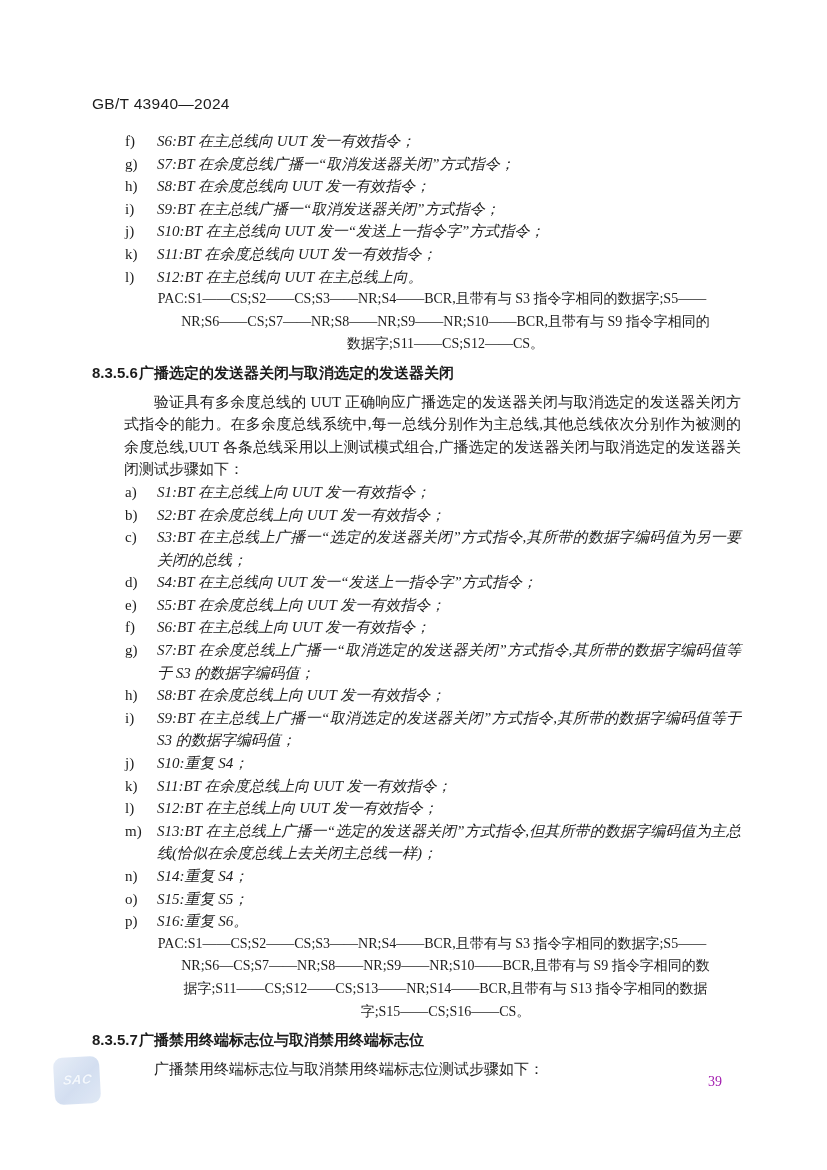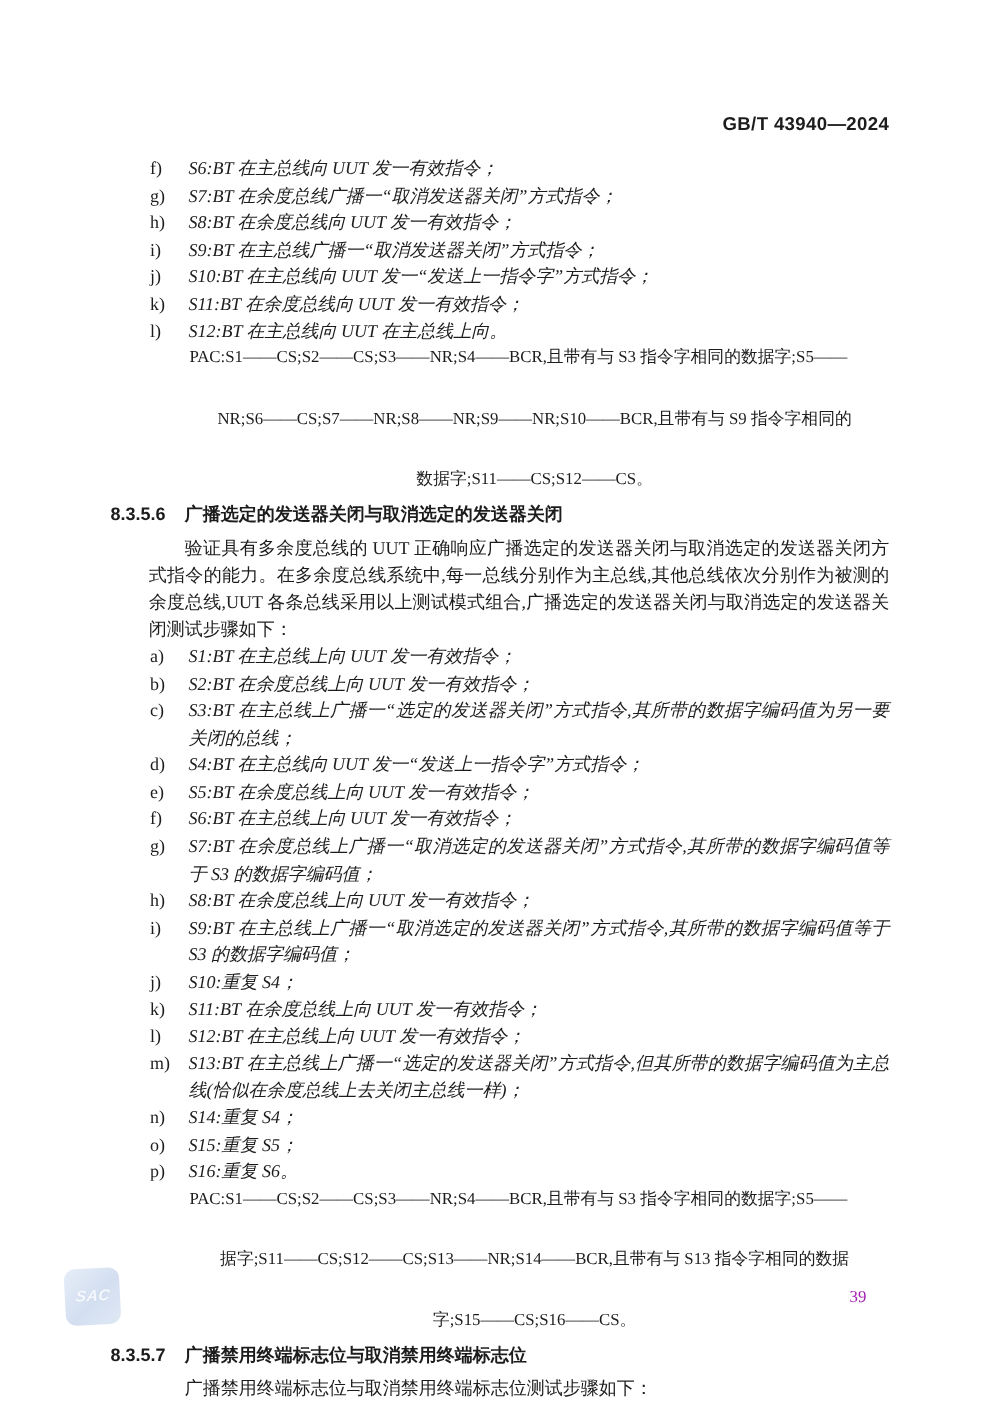--- a/index.html
+++ b/index.html
@@ -3,36 +3,36 @@
 <meta charset="utf-8">
 <style>
   html,body{margin:0;padding:0;}
   body{
     width:827px;height:1170px;background:#ffffff;position:relative;overflow:hidden;
     font-family:"Liberation Serif","DejaVu Serif",serif;
     font-size:15px;line-height:22.6px;color:#1c1c1c;
   }
   .content{position:absolute;left:92px;top:94px;width:649px;}
   .doc-number{
-    text-align:right;font-family:"Liberation Sans","DejaVu Sans",sans-serif;
-    font-weight:bold;font-size:15.5px;height:20px;line-height:20px;letter-spacing:0.3px;
+    font-family:"Liberation Sans","DejaVu Sans",sans-serif;
+    font-weight:normal;font-size:15.5px;height:20px;line-height:20px;letter-spacing:0.3px;
   }
   .block{margin-top:16px;}
   .step-list{padding-left:33px;}
   .li{display:flex;}
   .li-marker{flex:0 0 32px;}
   .li-text{flex:1;text-align:justify;font-style:italic;}
   .pac{padding-left:31px;text-align:center;}
   .pac-line{font-size:14px;white-space:nowrap;}
-  .pac-line.cont{padding-left:27px;margin-top:28px;}
+  .pac-line.cont{padding-left:27px;}
   .sec-heading{
     font-family:"Liberation Sans","DejaVu Sans",sans-serif;font-weight:bold;
     font-size:15px;margin:6px 0 6px 0;
   }
-  .sec-num{margin-right:16px;}
+  .sec-num{margin-right:1px;}
   .para{text-align:justify;text-indent:2em;margin-left:32px;}
   .page-number{
     position:absolute;left:700px;top:1071px;width:30px;text-align:center;
     color:#a21caf;font-size:14px;
   }
   .sac-logo{
     position:absolute;left:54px;top:1057px;width:46px;height:47px;
     background:linear-gradient(135deg,#e3ebf7 0%,#ccd9ee 55%,#dbe5f4 100%);
     border-radius:9px;transform:rotate(-3deg);
     display:flex;align-items:center;justify-content:center;opacity:0.85;
@@ -155,20 +155,21 @@
         <span class="li-text">S15:重复 S5；</span>
       </div>
     <div class="li">
         <span class="li-marker">p)</span>
         <span class="li-text">S16:重复 S6。</span>
       </div>
   </div>
 
   <div class="pac">
     <div class="pac-line">PAC:S1——CS;S2——CS;S3——NR;S4——BCR,且带有与 S3 指令字相同的数据字;S5——</div>
+    <div class="pac-line cont">NR;S6—CS;S7——NR;S8——NR;S9——NR;S10——BCR,且带有与 S9 指令字相同的数</div>
     <div class="pac-line cont">据字;S11——CS;S12——CS;S13——NR;S14——BCR,且带有与 S13 指令字相同的数据</div>
     <div class="pac-line cont">字;S15——CS;S16——CS。</div>
   </div>
 
   <div class="sec-heading">
     <span class="sec-num">8.3.5.7</span><span>广播禁用终端标志位与取消禁用终端标志位</span>
   </div>
 
   <div class="para">广播禁用终端标志位与取消禁用终端标志位测试步骤如下：</div>
 

